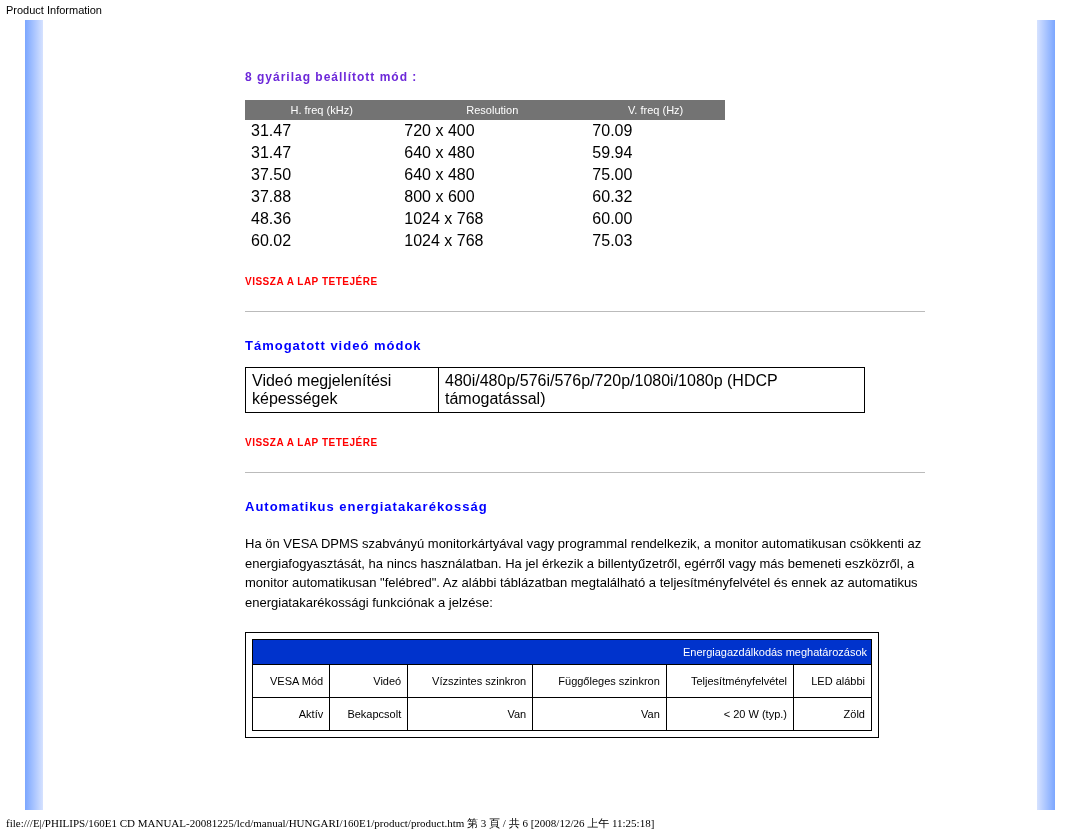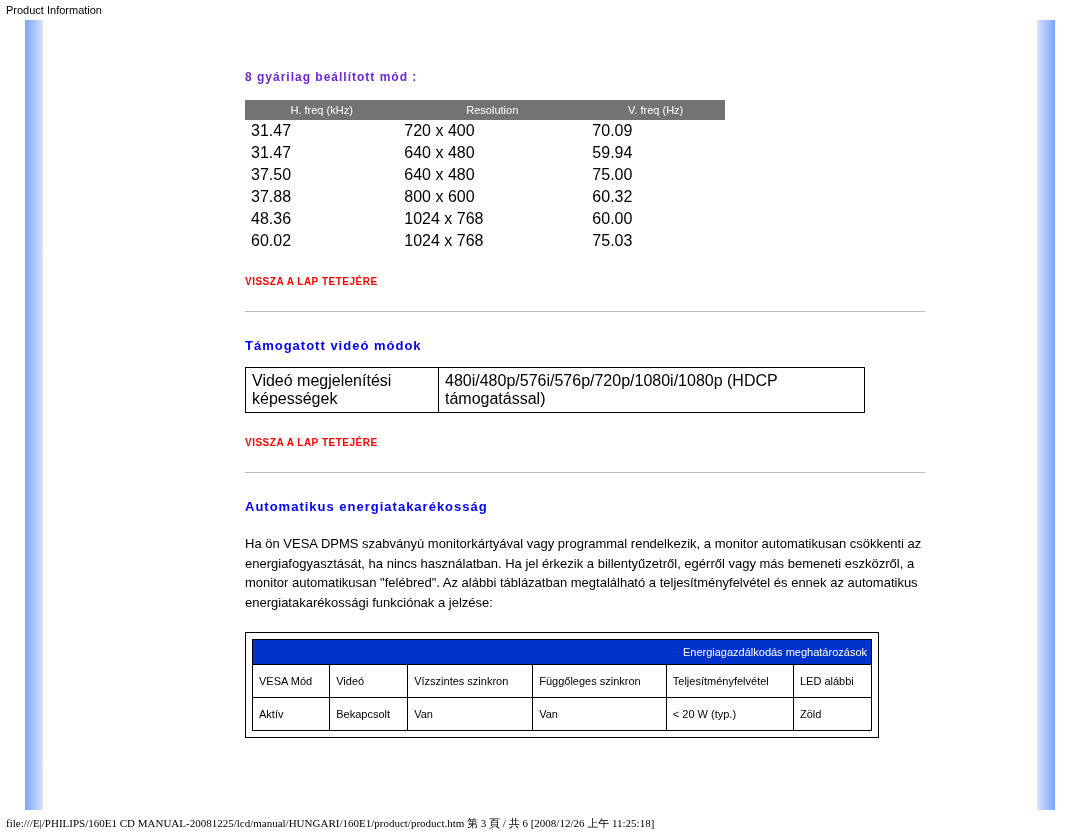--- a/index.html
+++ b/index.html
@@ -14,21 +14,21 @@
 table.modes th{background:#737373;color:#fff;font-weight:normal;font-size:11px;padding:4px 6px}
 table.modes td{font-size:16px;padding:2px 6px;text-align:left}
 .back-link{text-align:left;margin:24px 0;color:#f00;font-size:10px;font-weight:bold;letter-spacing:.5px}
 .back-link a{color:#f00;text-decoration:none}
 hr.grey{border:none;border-top:1px solid #bbb;margin:20px 0;width:680px}
 table.boxed{border-collapse:collapse;width:620px}
 table.boxed td{border:1px solid #000;font-size:16px;padding:4px 6px}
 .energy-wrap{border:1px solid #000;padding:6px;width:620px}
 table.energy{border-collapse:collapse;width:100%}
 table.energy th.blue{background:#0033cc;color:#fff;font-weight:normal;font-size:11px;padding:6px 4px;border:1px solid #000;text-align:right}
-table.energy td{border:1px solid #000;font-size:11px;padding:10px 6px;text-align:left}
+table.energy td{border:1px solid #000;font-size:11px;padding:10px 6px;text-align:right}
 .para{font-size:13px;line-height:1.5;width:680px;margin:20px 0}
 .footer{font-family:'Times New Roman',serif;font-size:11px;padding:6px}
 </style>
 </head>
 <body>
 
 <div class="page-title">Product Information</div>
 
 <div class="shell" style="height:790px">
   <div class="leftbar"></div>

